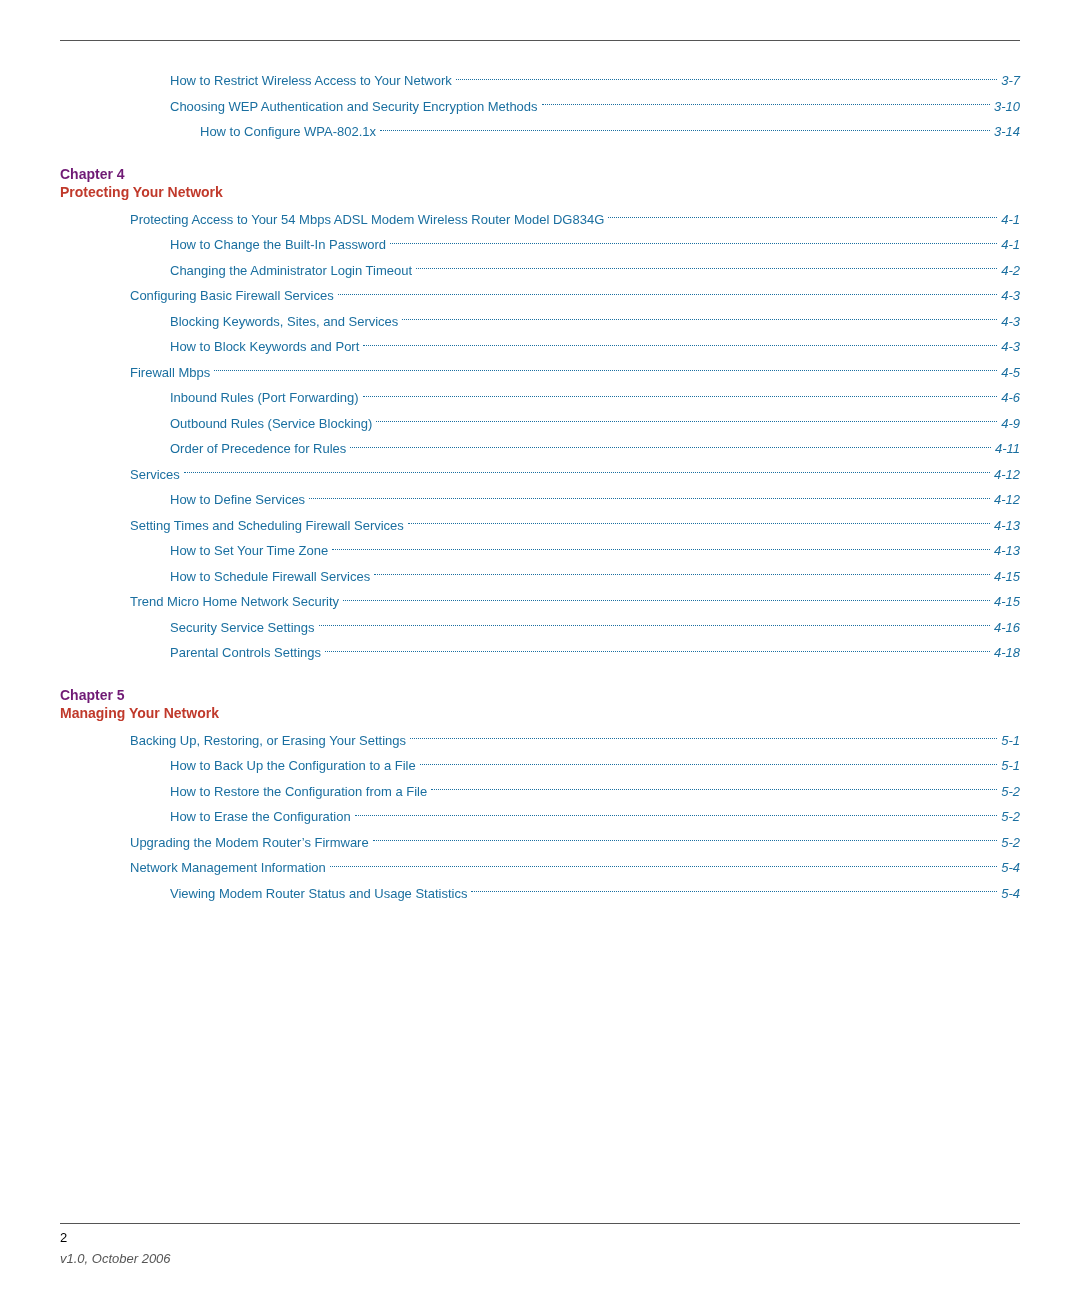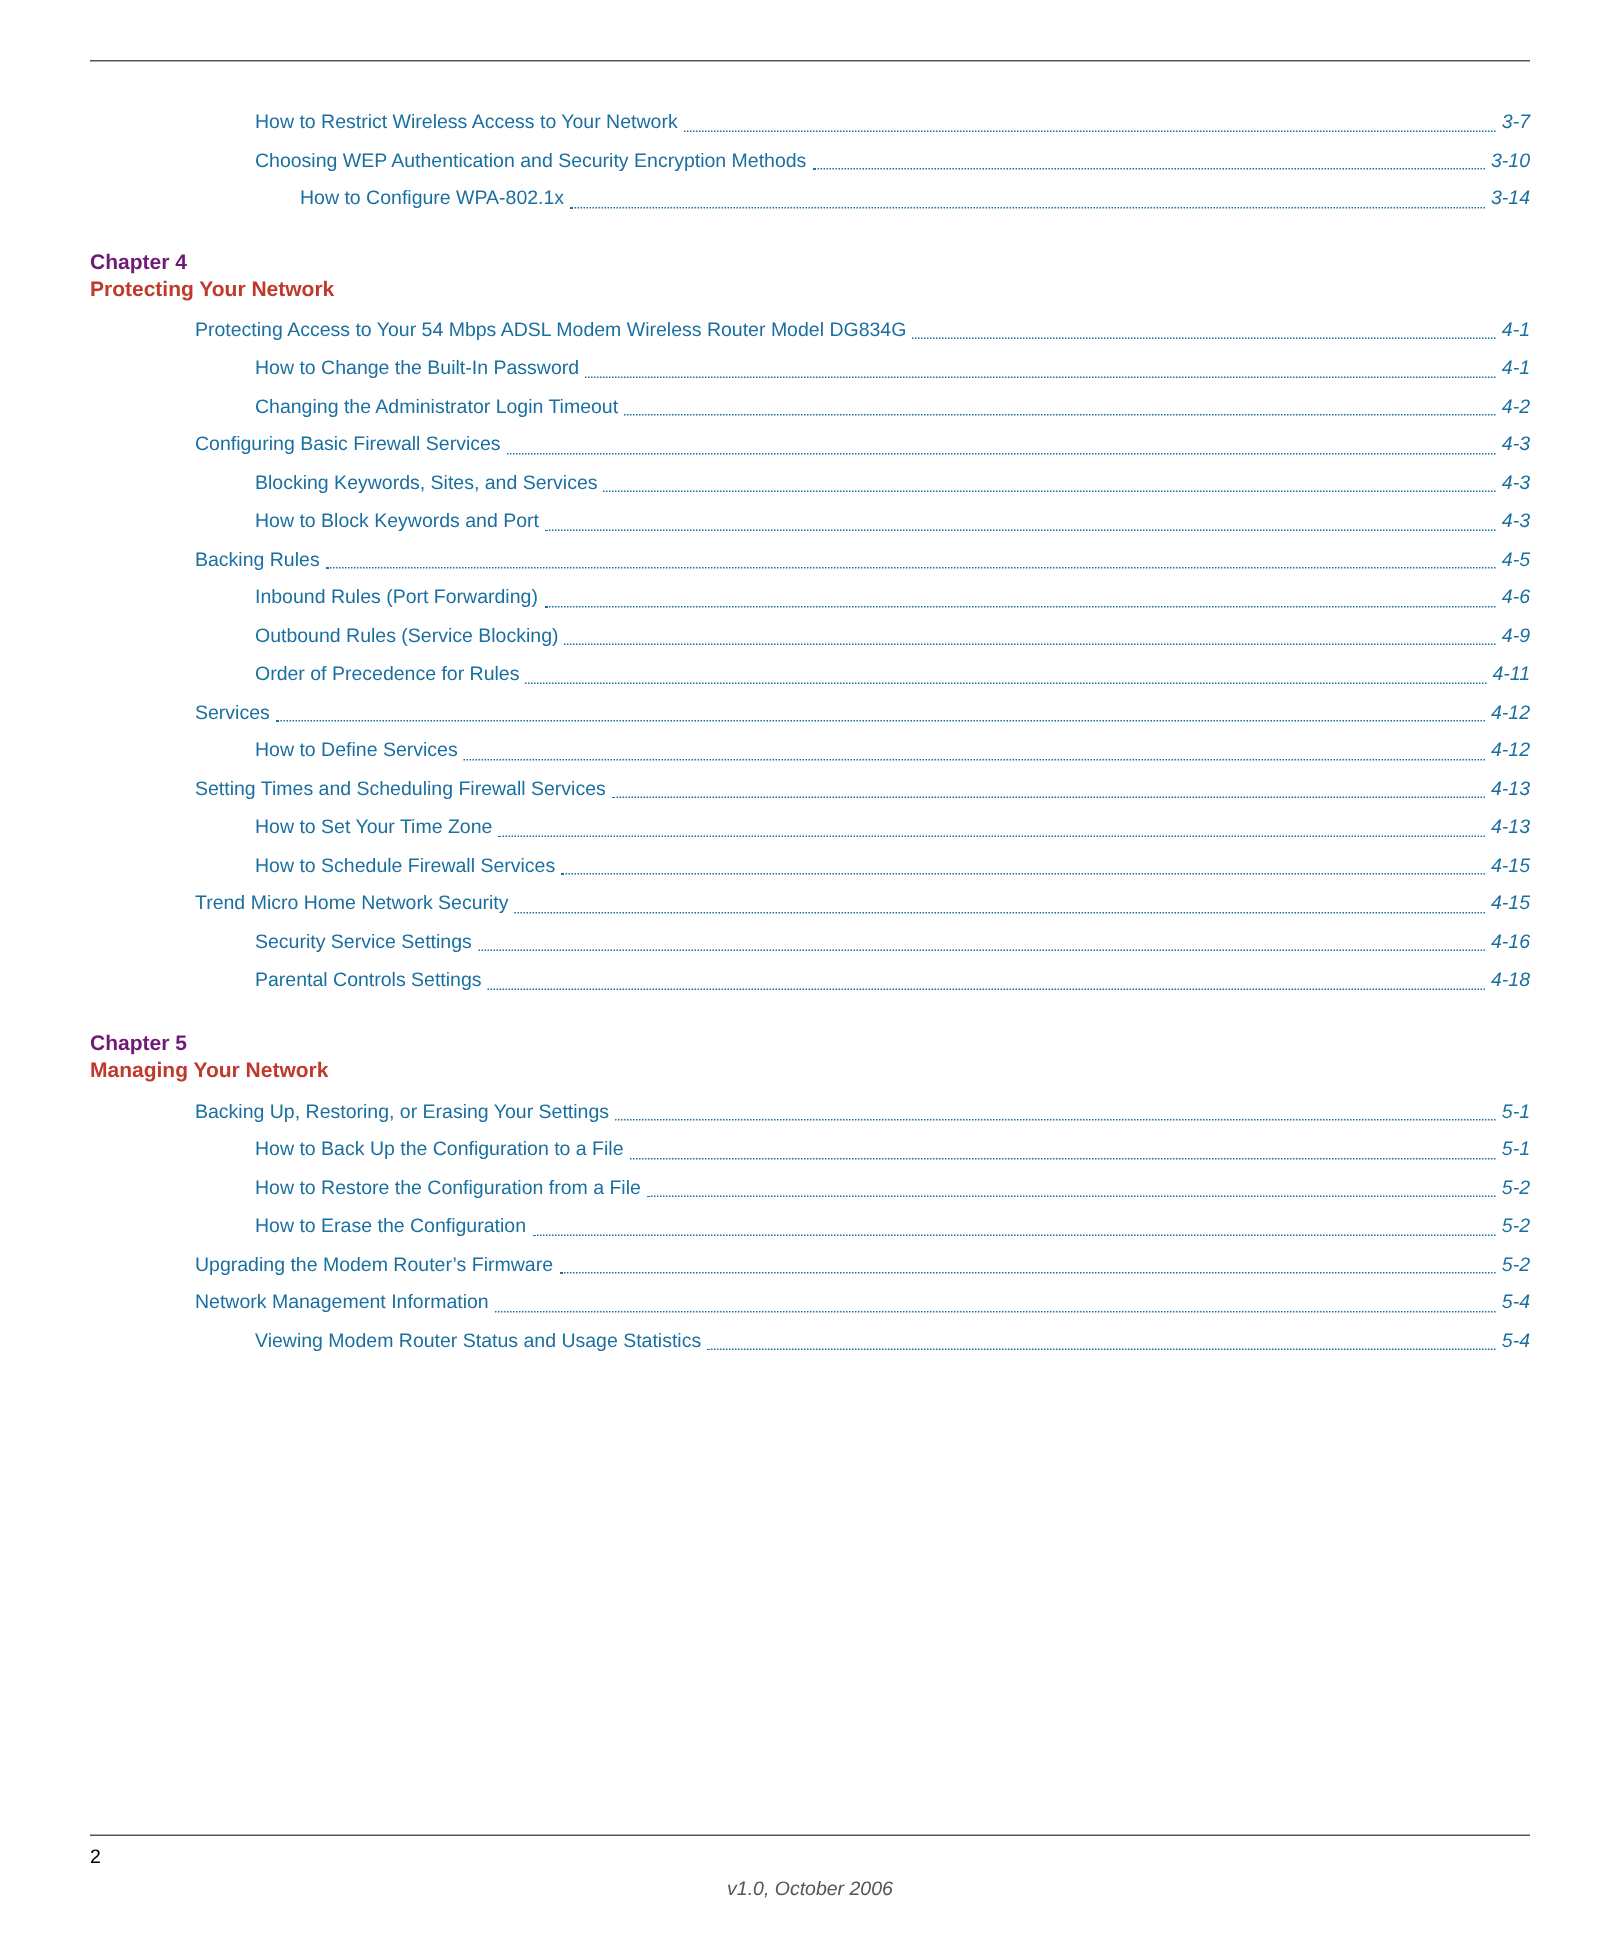--- a/index.html
+++ b/index.html
@@ -22,21 +22,21 @@
       border-top: 1.5px solid #555;
       margin-bottom: 30px;
     }
     .bottom-rule {
       border-top: 1.5px solid #555;
       margin-top: 30px;
     }
     .toc-entry {
       display: flex;
       justify-content: space-between;
-      align-items: flex-end;
+      align-items: center;
       color: #1a6fa0;
       margin-bottom: 6px;
       line-height: 1.5;
     }
     .toc-entry .entry-title {
       flex: 0 0 auto;
       max-width: 75%;
     }
     .toc-entry .dots {
       flex: 1 1 auto;
@@ -70,21 +70,21 @@
       bottom: 30px;
       left: 60px;
       right: 60px;
     }
     .footer-num {
       font-size: 13px;
       color: #000;
       margin-top: 6px;
     }
     .footer-version {
-      text-align: center;
+      text-align: left;
       font-size: 13px;
       color: #555;
       margin-top: 6px;
       font-style: italic;
     }
   </style>
 </head>
 <body>
 
 <div class="page-container">
@@ -133,21 +133,21 @@
         <span class="entry-title">Blocking Keywords, Sites, and Services</span>
         <span class="dots"></span>
         <span class="page-num">4-3</span>
       </div>
       <div class="toc-entry indent-2">
         <span class="entry-title">How to Block Keywords and Port</span>
         <span class="dots"></span>
         <span class="page-num">4-3</span>
       </div>
       <div class="toc-entry indent-1">
-        <span class="entry-title">Backing Rules</span>
+        <span class="entry-title">Firewall Mbps</span>
         <span class="dots"></span>
         <span class="page-num">4-5</span>
       </div>
       <div class="toc-entry indent-2">
         <span class="entry-title">Inbound Rules (Port Forwarding)</span>
         <span class="dots"></span>
         <span class="page-num">4-6</span>
       </div>
       <div class="toc-entry indent-2">
         <span class="entry-title">Outbound Rules (Service Blocking)</span>

